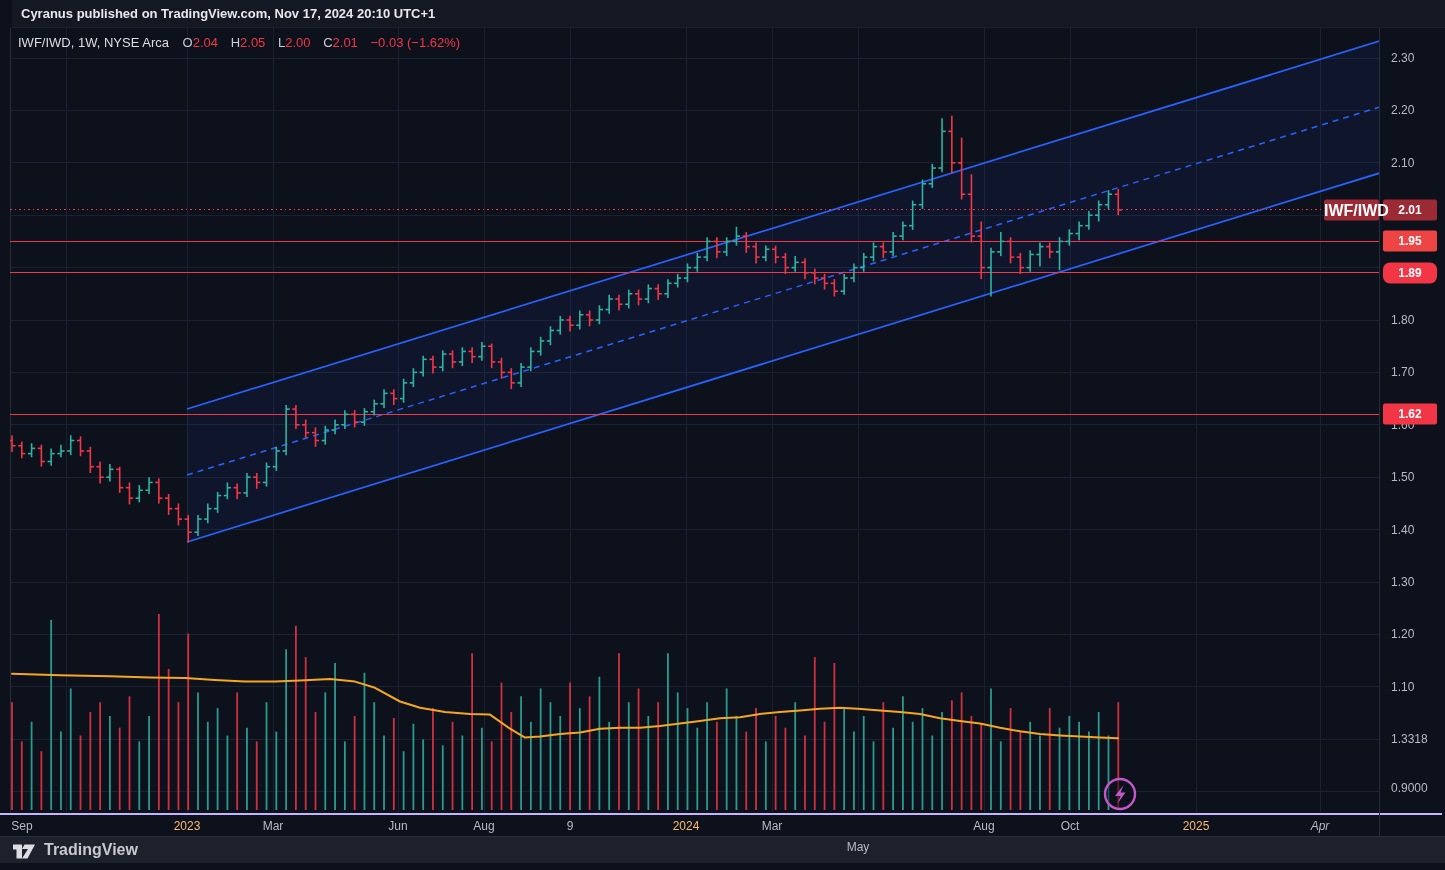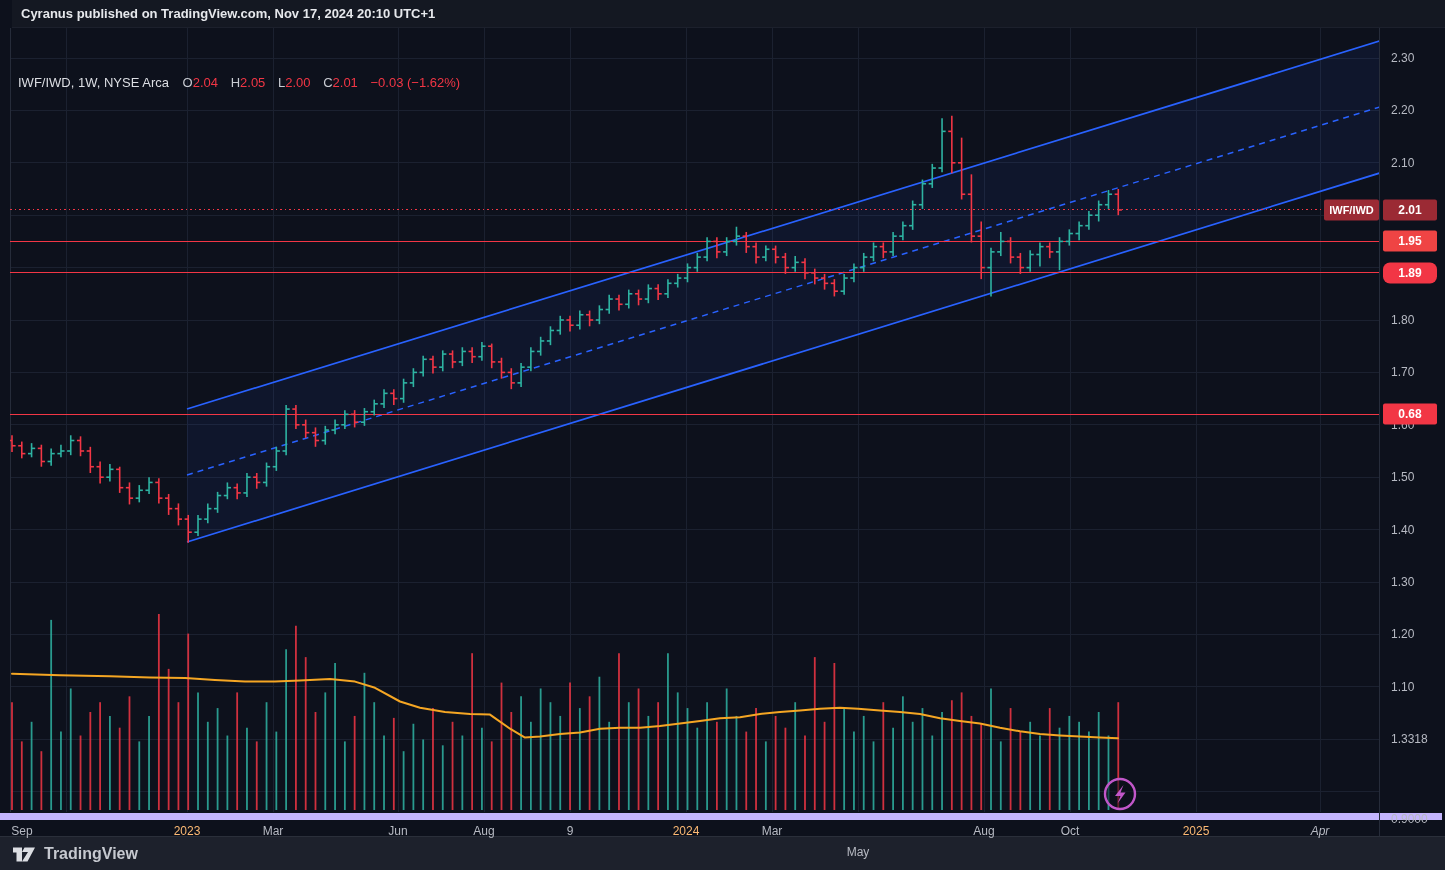--- a/index.html
+++ b/index.html
@@ -11,56 +11,56 @@
   }
   .header{
     position:absolute;left:12px;top:0;width:1445px;height:28px;
     background:#141822;color:#e6e8ec;font-size:13px;font-weight:bold;
     line-height:28px;padding-left:9px;box-sizing:border-box;
     border-bottom:1px solid #1c202c;
   }
   #chart-svg{position:absolute;left:0;top:0;}
   .legend{
     position:absolute;left:18px;top:35px;font-size:13px;z-index:5;
-    white-space:nowrap;color:#d8dade;margin-top:40px;
+    white-space:nowrap;color:#d8dade;
   }
   .legend .sym{color:#dcdee3;margin-right:10px;}
   .legend .pair{margin-right:9px;}
   .legend .k{color:#c9ccd3;}
   .legend .v{color:#f23645;}
   #price-axis{
     position:absolute;left:1379px;top:28px;width:66px;height:808px;
     border-left:1px solid #262c3a;z-index:4;
   }
   .ptick{
     position:absolute;left:11px;font-size:12px;color:#b7bac3;
     transform:translateY(-50%);
   }
   .plabel{
     position:absolute;font-size:12px;font-weight:bold;color:#fff;
     border-radius:2px;text-align:center;line-height:21px;height:21px;
     transform:translateY(-50%);z-index:6;
   }
   #time-axis{
     position:absolute;left:0;top:813px;width:1442px;height:23px;
-    border-top:7px solid #c4b5fd;z-index:3;background:transparent;
+    border-top:2px solid #c4b5fd;z-index:3;background:transparent;
   }
   .ttick{
     position:absolute;top:4px;font-size:12px;color:#b7bac3;
     transform:translateX(-50%);white-space:nowrap;
   }
   .ttick.year{color:#fdba74;}
   .footer{
-    position:absolute;left:0;top:836px;width:1445px;height:34px;
+    position:absolute;left:0;top:836px;width:1445px;height:27px;
     background:#1d212c;border-top:1px solid #2a2f3a;
     display:flex;align-items:center;padding-left:12px;box-sizing:border-box;
   }
   .footer .brand{color:#c6c9d0;font-size:16px;font-weight:bold;margin-left:8px;}
   .symcell{
-    position:absolute;font-size:11px;font-weight:bold;color:#ffffff;
+    position:absolute;font-size:16px;font-weight:bold;color:#ffffff;
     border-radius:2px;text-align:center;line-height:21px;height:21px;z-index:6;
   }
 </style>
 </head>
 <body>
 
 <div class="header">
   <span>Cyranus published on TradingView.com, Nov 17, 2024 20:10 UTC+1</span>
 </div>
 
@@ -827,24 +827,24 @@
     <div class="ptick" style="top: 239.6px;">1.90</div>
     <div class="ptick" style="top: 292px;">1.80</div>
     <div class="ptick" style="top: 344.4px;">1.70</div>
     <div class="ptick" style="top: 396.8px;">1.60</div>
     <div class="ptick" style="top: 449.2px;">1.50</div>
     <div class="ptick" style="top: 501.6px;">1.40</div>
     <div class="ptick" style="top: 554px;">1.30</div>
     <div class="ptick" style="top: 606.4px;">1.20</div>
     <div class="ptick" style="top: 658.8px;">1.10</div>
     <div class="ptick" style="top: 711.2px;">1.3318</div>
-    <div class="ptick" style="top: 791px;">0.9000</div>
+    <div class="ptick" style="top: 760px;">0.9000</div>
     <div class="plabel" style="left: 3px; width: 54px; top: 213.4px; background: #ef4444;">1.95</div>
     <div class="plabel" style="left: 3px; width: 54px; top: 244.84px; background: rgb(242, 54, 69); border-radius: 7px;">1.89</div>
-    <div class="plabel" style="left: 3px; width: 54px; top: 386.32px; background: rgb(242, 54, 69);">0.68</div>
+    <div class="plabel" style="left: 3px; width: 54px; top: 386.32px; background: rgb(242, 54, 69);">1.62</div>
     <div class="plabel" style="left: 3px; width: 54px; top: 181.96px; background: rgb(155, 42, 52);">2.01</div>
   </div>
 <div id="time-axis">
     <div class="ttick" style="left: 22px;">Sep</div>
     <div class="ttick year" style="left: 187px;">2023</div>
     <div class="ttick" style="left: 273px;">Mar</div>
     <div class="ttick" style="left: 398px;">Jun</div>
     <div class="ttick" style="left: 484px;">Aug</div>
     <div class="ttick" style="left: 570px;">9</div>
     <div class="ttick year" style="left: 686px;">2024</div>

